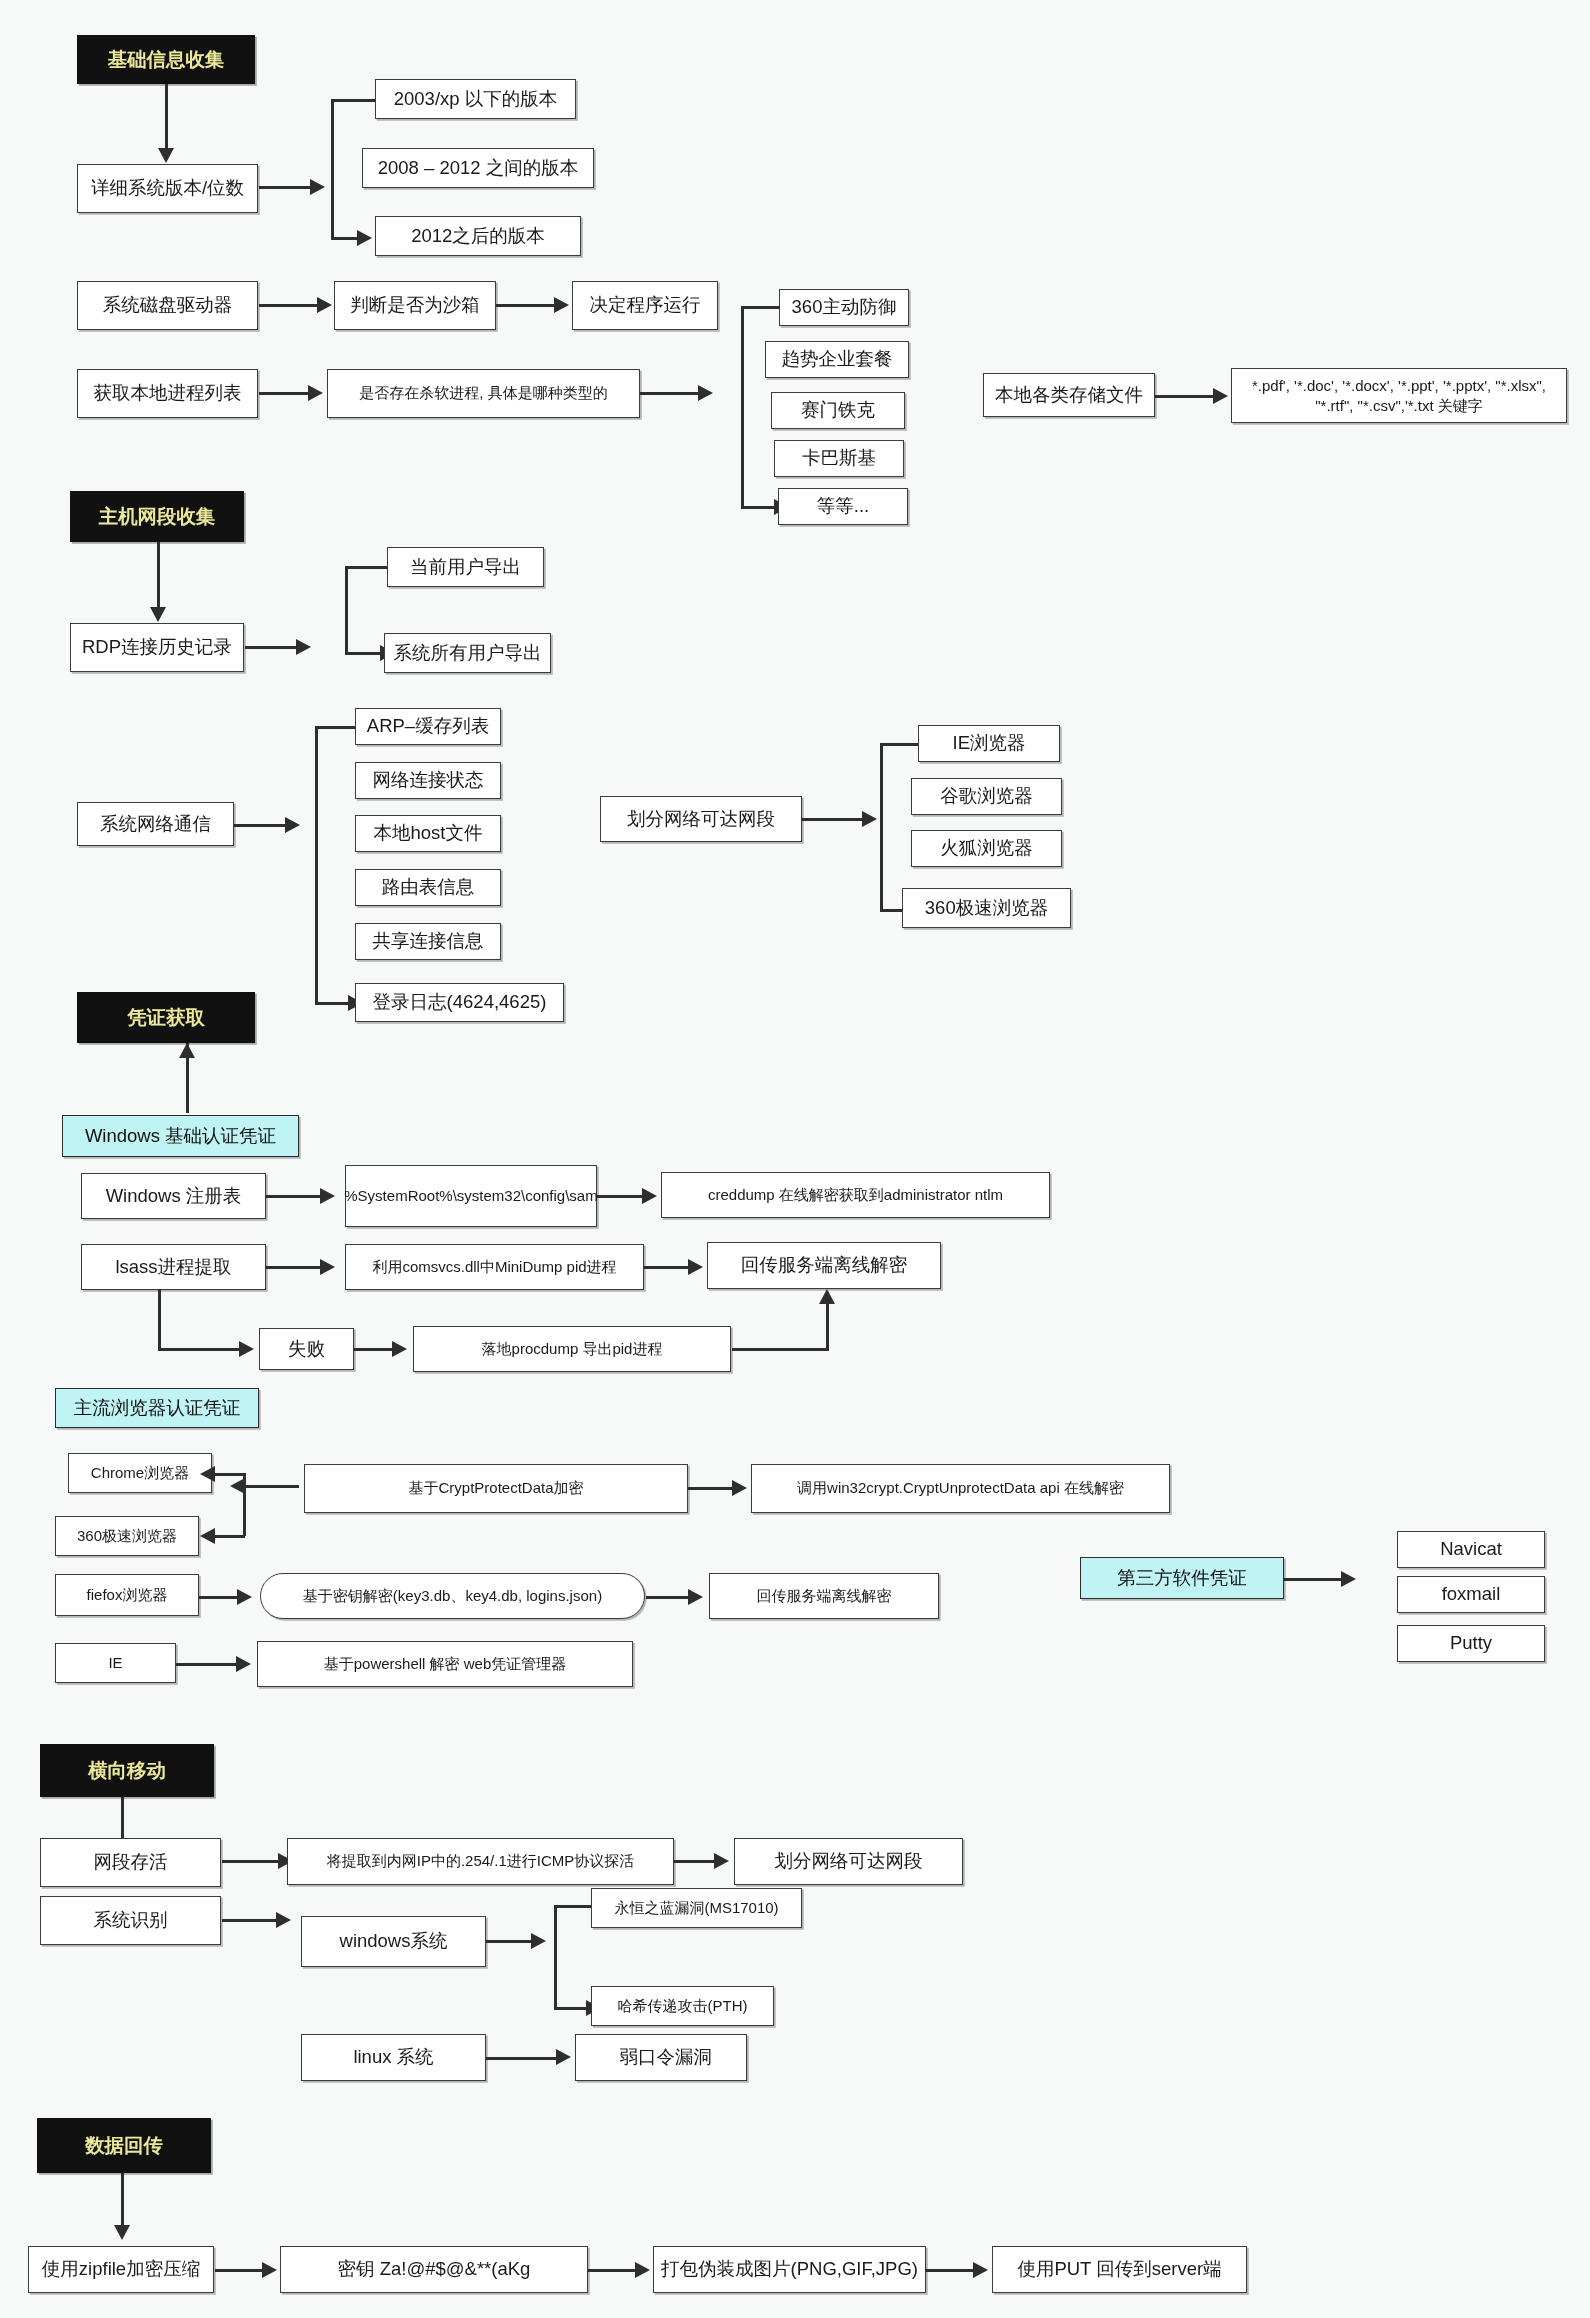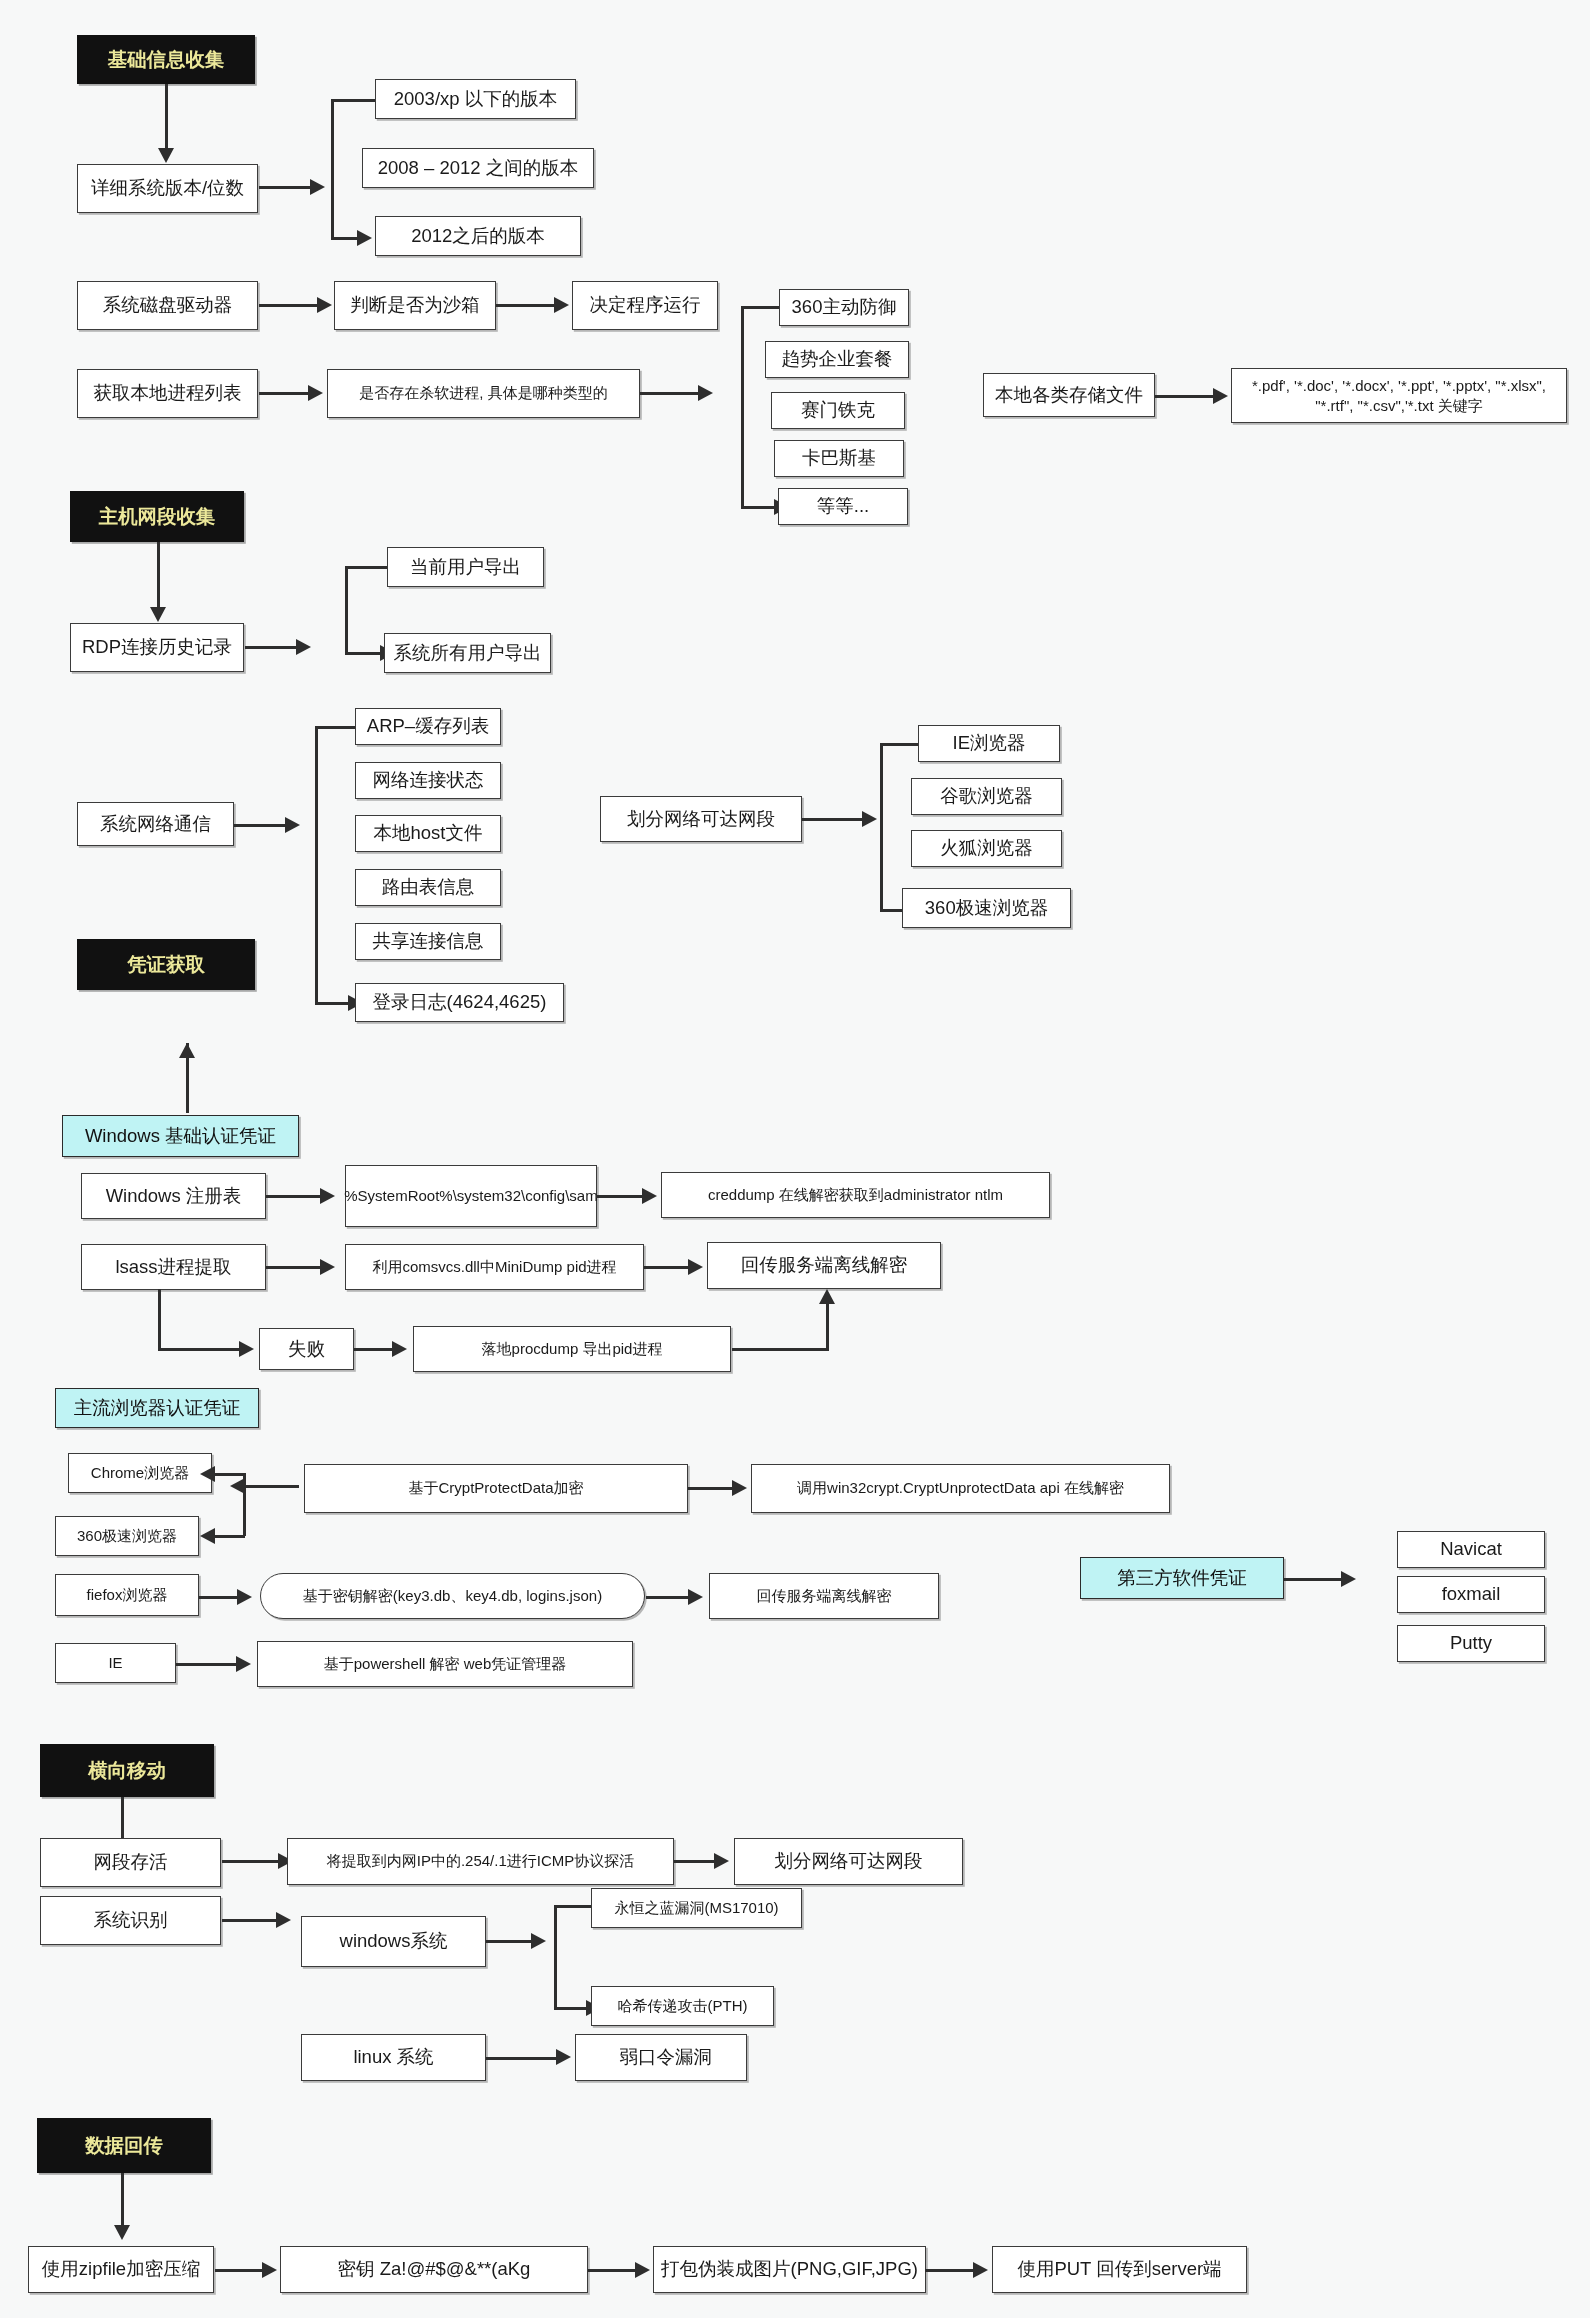--- a/index.html
+++ b/index.html
@@ -174,21 +174,21 @@
   <div class="ln lv" style="left:880px;top:743px;height:167px;"></div>
   <div class="ln lh" style="left:880px;top:743px;width:39px;"></div>
   <div class="ln lh" style="left:880px;top:909px;width:37px;"></div>
   <div class="arrow right" style="left:913px;top:902px;"></div>
 
   <div class="node" style="left:918px;top:725px;width:142px;height:37px;">IE浏览器</div>
   <div class="node" style="left:911px;top:778px;width:151px;height:37px;">谷歌浏览器</div>
   <div class="node" style="left:911px;top:830px;width:151px;height:37px;">火狐浏览器</div>
   <div class="node" style="left:902px;top:888px;width:169px;height:40px;">360极速浏览器</div>
 
-  <div class="node section" style="left:77px;top:939px;width:178px;height:51px;">凭证获取</div>
+  <div class="node section" style="left:77px;top:992px;width:178px;height:51px;">凭证获取</div>
 
   <div class="ln lv" style="left:186px;top:1043px;height:70px;"></div>
   <div class="arrow up" style="left:179px;top:1043px;"></div>
 
   <div class="node cyan" style="left:62px;top:1115px;width:237px;height:42px;">Windows 基础认证凭证</div>
 
   <div class="node" style="left:81px;top:1173px;width:185px;height:46px;">Windows 注册表</div>
   <div class="ln lh" style="left:266px;top:1195px;width:58px;"></div>
   <div class="arrow right" style="left:320px;top:1188px;"></div>
 

